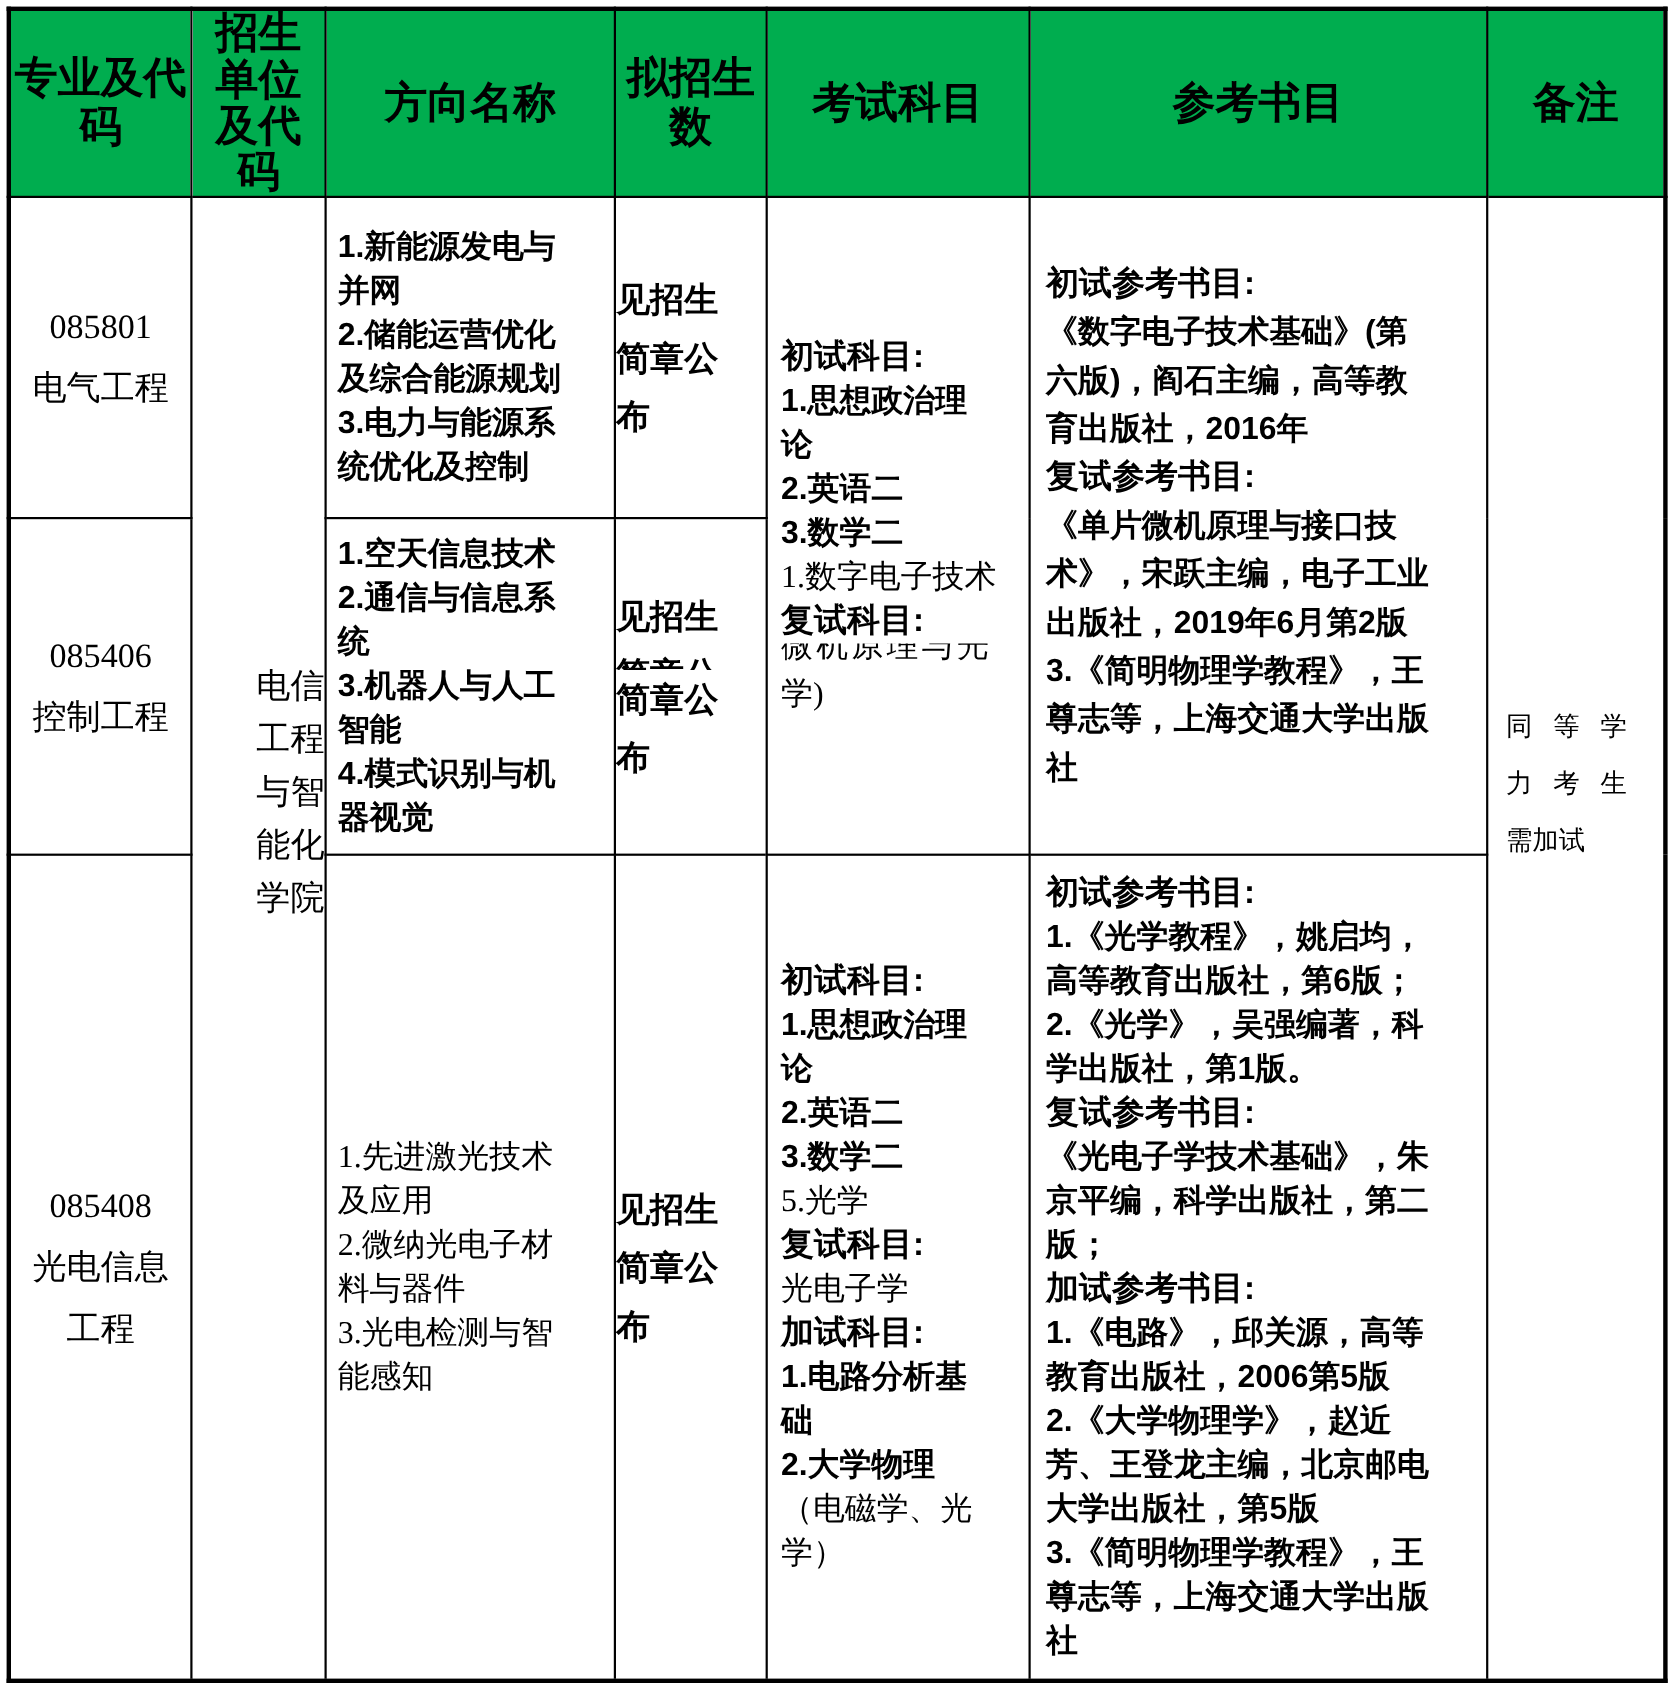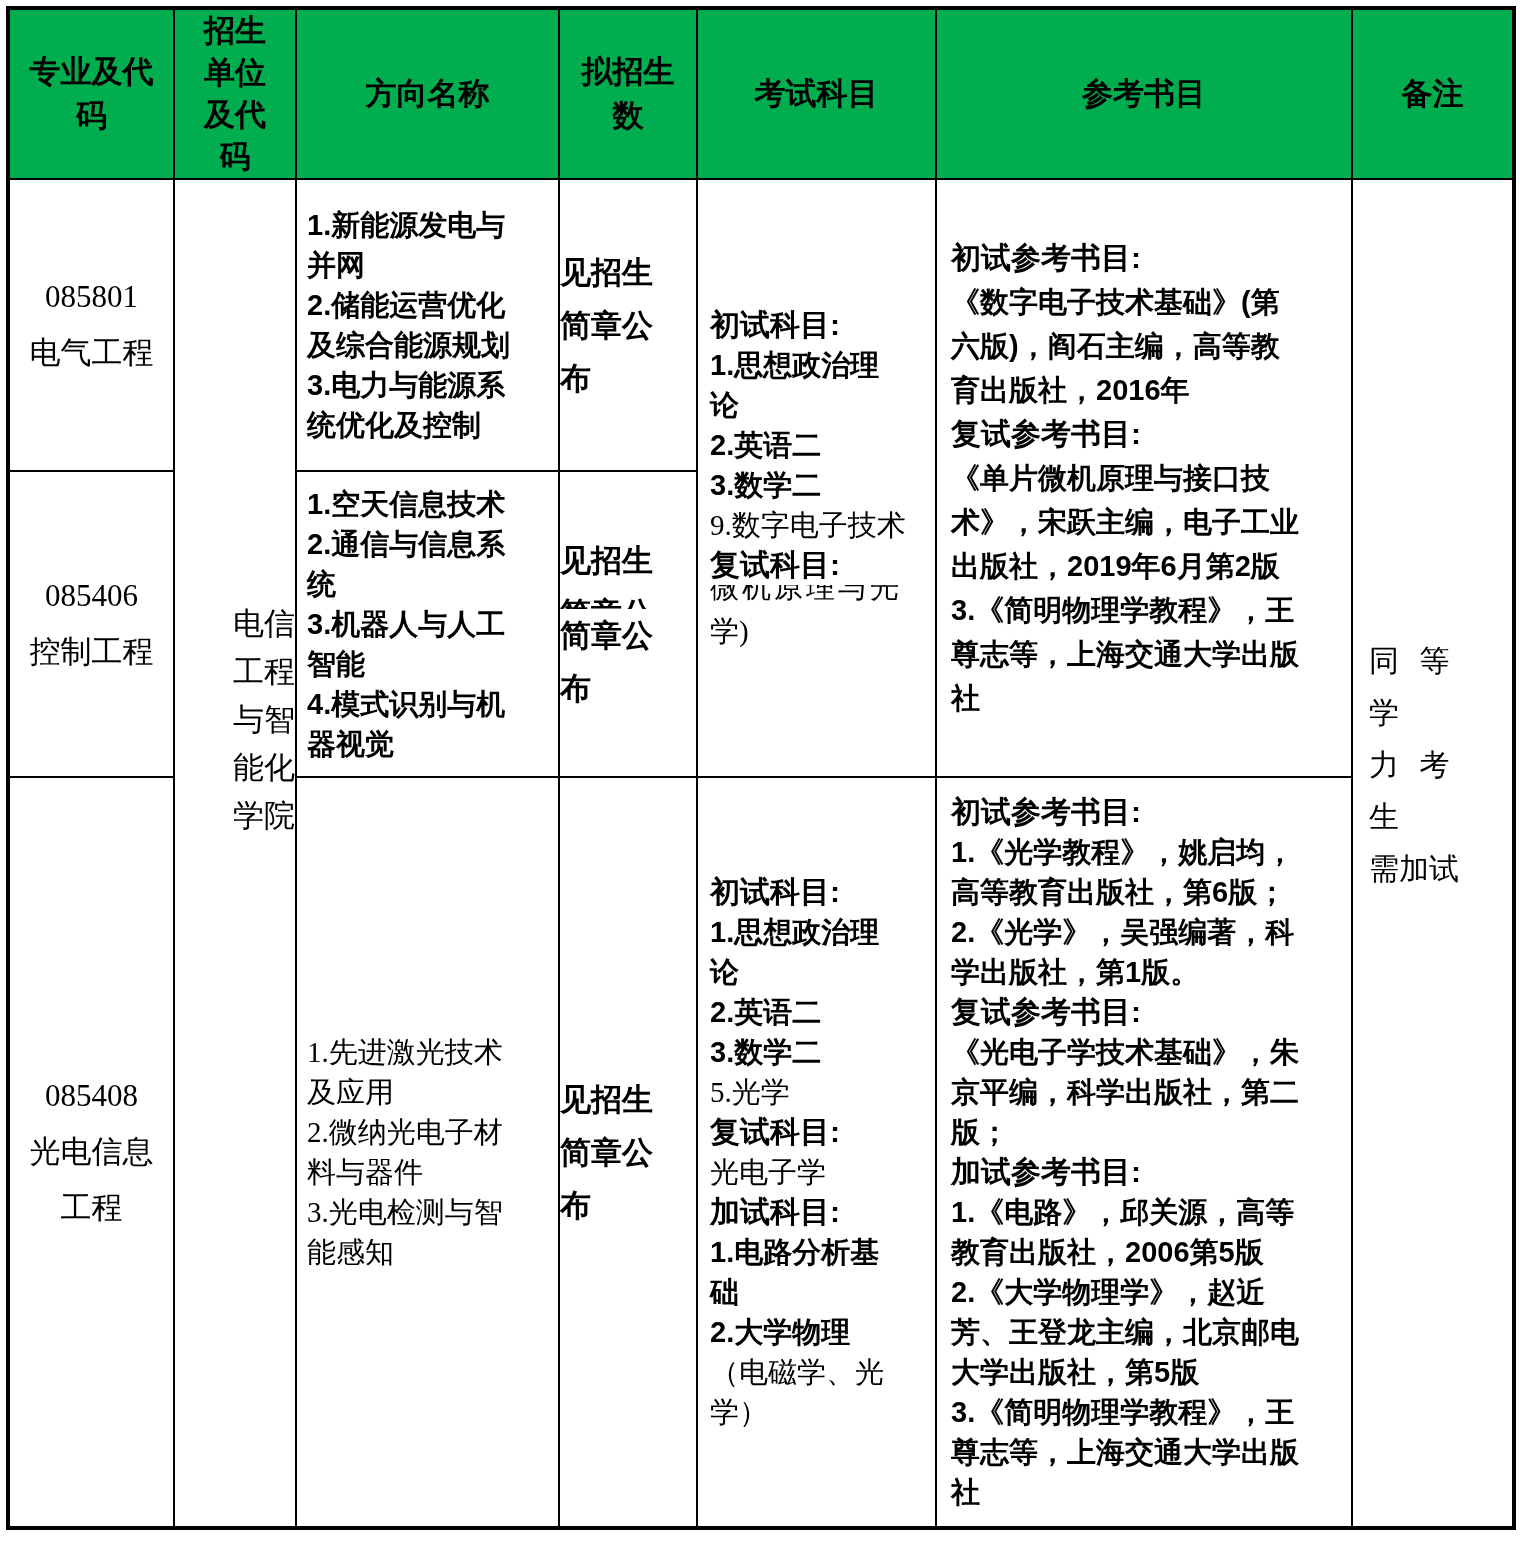--- a/index.html
+++ b/index.html
@@ -6,38 +6,38 @@
   body{width:1520px;height:1541px;position:relative;font-family:"Liberation Serif","DejaVu Serif",serif;color:#000;}
   .tbl-wrap{position:absolute;left:6px;top:6px;}
   table{border-collapse:collapse;table-layout:fixed;}
   td,th{border:2px solid #000;padding:0;vertical-align:middle;overflow:hidden;}
   table{border:4px solid #000;}
   
   col.c1{width:166px}col.c2{width:122px}col.c3{width:263px}col.c4{width:138px}
   col.c5{width:239px}col.c6{width:416px}col.c7{width:162px}
   
   thead th{background:#00AD4F;font-family:"Liberation Sans","DejaVu Sans",sans-serif;
-    font-weight:700;font-size:31px;line-height:44px;text-align:center;height:168px;}
+    font-weight:700;font-size:39px;line-height:44px;text-align:center;height:168px;}
   thead th .hx{white-space:pre-line;}
   thead th.h-unit{line-height:42px;}
   
   tr.r1 td{height:290px}
   tr.r2 td{height:304px}
   tr.r3 td{height:748px}
   
   [data-bind]{white-space:pre-line;}
   
   .c-major{text-align:center;font-size:31px;line-height:56px;}
   .c-unit{text-align:right;font-size:31px;line-height:48px;vertical-align:top;padding-top:420px;}
   .c-dir{text-align:left;padding-left:10px;padding-right:16px;font-size:29px;line-height:40px;}
   .c-quota{text-align:left;font-size:31px;line-height:53px;}
   .c-exam{text-align:left;padding-left:12px;padding-right:4px;font-size:29px;line-height:40px;}
   .c-ref{text-align:left;padding-left:14px;padding-right:6px;font-size:29px;border-radius:27px;}
   .lh44{line-height:44px;} .lh40{line-height:40px;}
-  .c-remark{text-align:left;padding:455px 14px 0 16px;font-size:30px;line-height:52px;
+  .c-remark{text-align:left;padding:455px 14px 0 16px;font-size:24px;line-height:52px;
     word-spacing:13px;vertical-align:top;}
   
   .heavy{font-family:"Liberation Sans","DejaVu Sans",sans-serif;font-weight:600;}
   .lite{font-family:"Liberation Serif","DejaVu Serif",serif;font-weight:400;}
   .lbl{font-family:"Liberation Sans","DejaVu Sans",sans-serif;font-weight:700;font-size:30px;}
   
   .clip-top{height:22px;overflow:hidden;}
   .clip-top>span{display:block;line-height:53px;}
   .overlap-line{height:26px;overflow:hidden;}
   .overlap-line>span{display:block;line-height:40px;margin-top:-18px;letter-spacing:3px;}
@@ -103,21 +103,21 @@
 统优化及控制</td>
       <td class="c-quota heavy" data-bind="rows.r1.quota">见招生
 简章公
 布</td>
       <td class="c-exam" rowspan="2">
         <div class="lbl" data-bind="exam_12.label1">初试科目:</div>
         <div class="heavy" data-bind="exam_12.items">1.思想政治理
 论
 2.英语二
 3.数学二</div>
-        <div class="lite" data-bind="exam_12.item4">9.数字电子技术</div>
+        <div class="lite" data-bind="exam_12.item4">1.数字电子技术</div>
         <div class="lbl" data-bind="exam_12.label2">复试科目:</div>
         <div class="overlap-line">
               <span class="lite" data-bind="exam_12.overlap">微机原理与光</span>
             </div>
         <div class="lite" data-bind="exam_12.tail">学)</div>
       </td>
       <td class="c-ref lh44" rowspan="2">
         <div class="lbl" data-bind="ref_12.label1">初试参考书目:</div>
         <div class="heavy" data-bind="ref_12.books1">《数字电子技术基础》(第
 六版)，阎石主编，高等教

